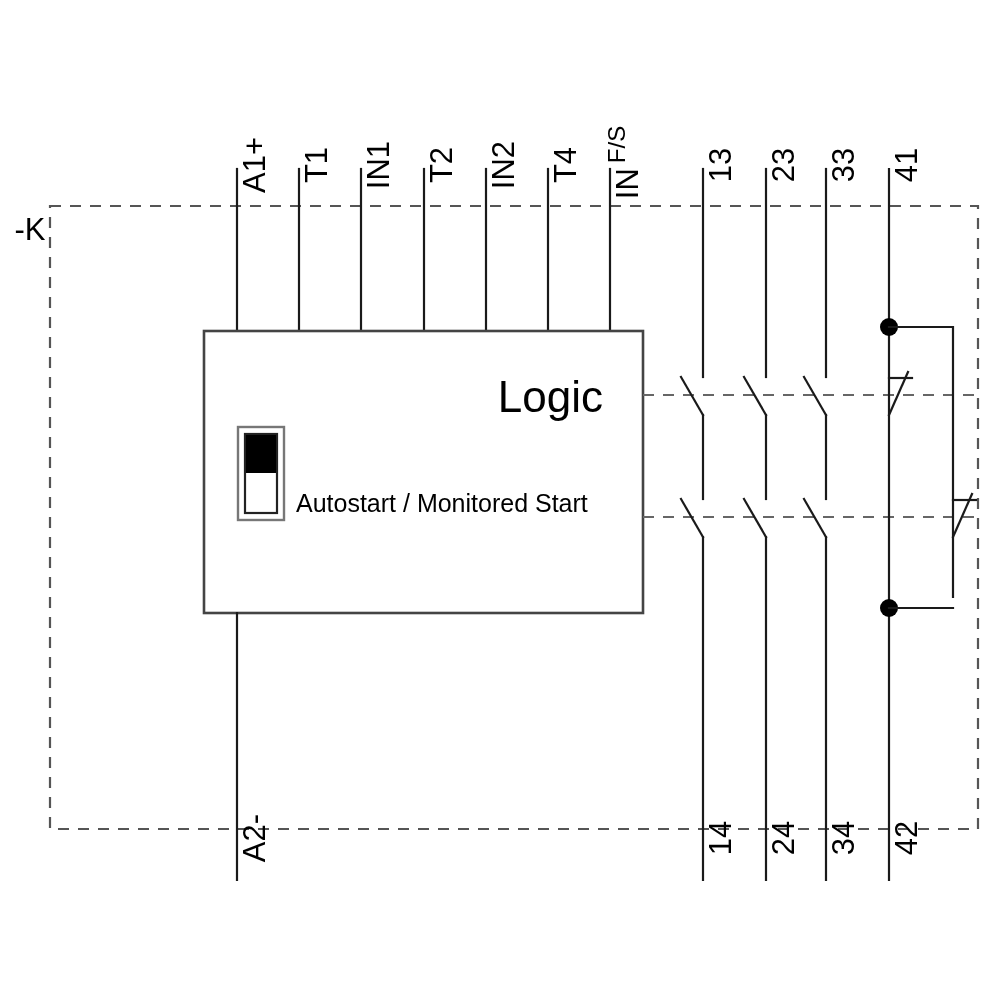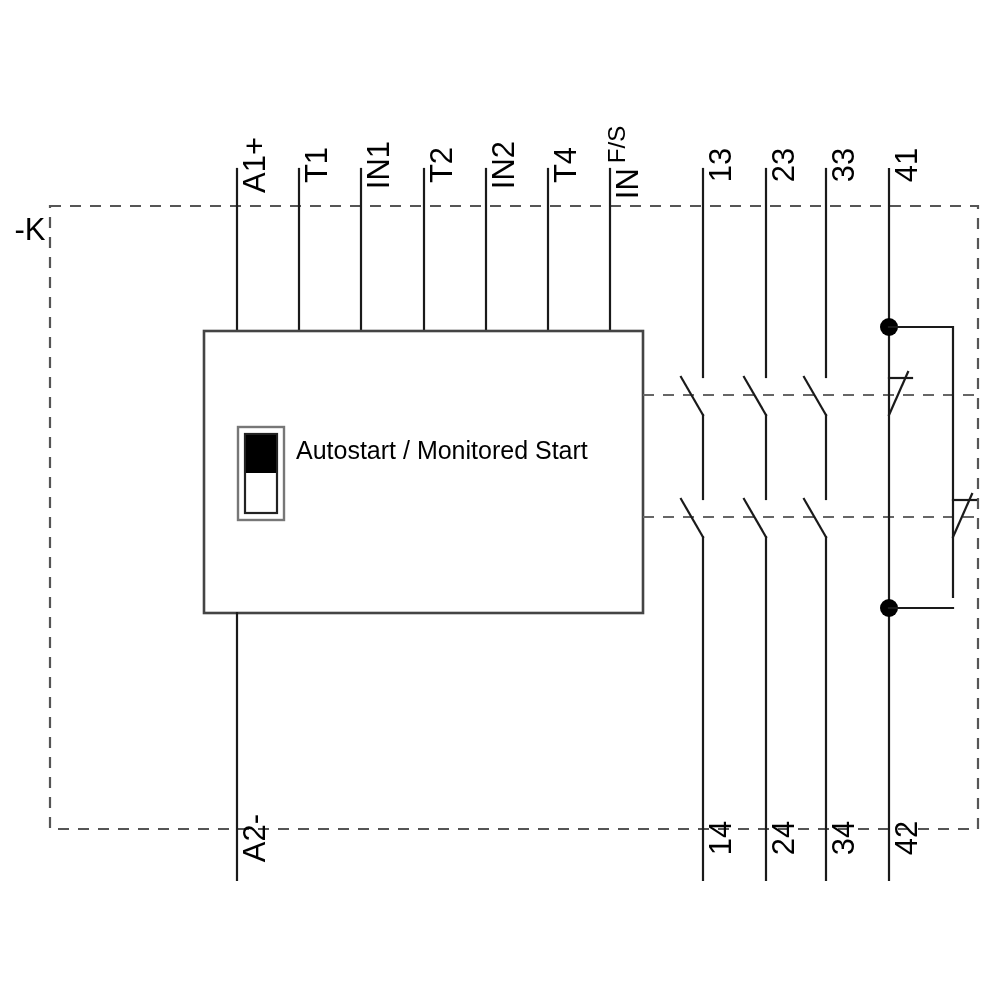--- a/index.html
+++ b/index.html
@@ -156,22 +156,25 @@
       <path class="wire" d="M 953 500 L 976 500"></path>
       <path class="wire" d="M 972 494 L 953 537"></path>
     </g>
 
   </svg>
 
   <div style="position:absolute; left:8px; top:212px; width:44px; text-align:center;">
     <span class="lbl dev-label">-K</span>
   </div>
 
-
-  <div style="position:absolute; left:296px; top:436px;">
+  <div style="position:absolute; left:443px; top:372px; width:160px; text-align:right;">
+    <span class="lbl logic-label">Logic</span>
+  </div>
+
+  <div style="position:absolute; left:296px; top:489px;">
     <span class="lbl opt-label">Autostart / Monitored Start</span>
   </div>
 
   <div style="position:absolute; left:237px; top:165px; transform:translateX(-50%) rotate(-90deg); transform-origin:50% 0%;">
     <span class="lbl term-label" style="white-space:nowrap;">A1+</span>
   </div>
   <div style="position:absolute; left:299px; top:165px; transform:translateX(-50%) rotate(-90deg); transform-origin:50% 0%;">
     <span class="lbl term-label" style="white-space:nowrap;">T1</span>
   </div>
   <div style="position:absolute; left:361px; top:165px; transform:translateX(-50%) rotate(-90deg); transform-origin:50% 0%;">

